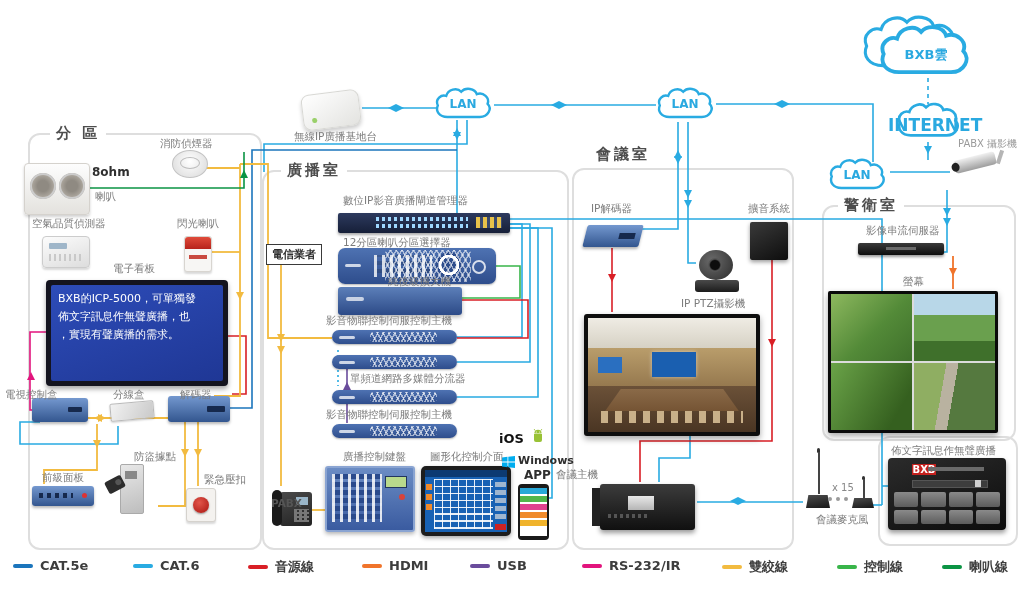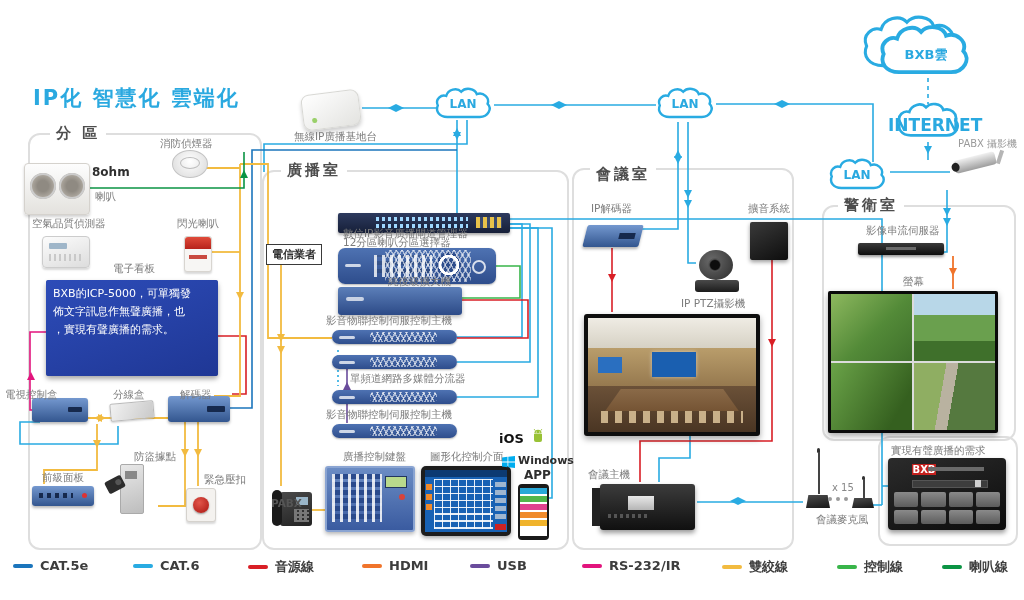--- a/index.html
+++ b/index.html
@@ -141,24 +141,23 @@
         <path d="M31,372 l-4,8 h8 z"></path>
       </g>
   </svg>
 
   <div class="sec" style="left:28px;top:133px;width:230px;height:413px;"></div>
   <div class="sec" style="left:262px;top:170px;width:303px;height:376px;"></div>
   <div class="sec" style="left:572px;top:168px;width:218px;height:378px;"></div>
   <div class="sec" style="left:822px;top:205px;width:190px;height:232px;"></div>
   <div class="sec" style="left:878px;top:436px;width:136px;height:106px;"></div>
 
-  <div class="title">IP化 智慧化 雲端化</div>
   <div class="sec-lbl" style="left:50px;top:124px;">分 區</div>
   <div class="sec-lbl" style="left:281px;top:161px;">廣播室</div>
-  <div class="sec-lbl" style="left:590px;top:165px;text-align:right;">會議室</div>
+  <div class="sec-lbl" style="left:590px;top:145px;text-align:right;">會議室</div>
   <div class="sec-lbl" style="left:838px;top:196px;">警衛室</div>
 
   <div class="cloud" style="left:433px;top:86px;width:60px;height:38px;">
     <svg width="60" height="38" viewBox="0 0 100 60">
         <path d="M24 50 C10 50 4 40 8 31 C3 20 14 12 22 15 C25 4 40 0 47 8 C54 0 70 2 73 12 C84 8 95 18 91 28 C99 36 92 50 78 50 Z" fill="#fff" stroke="#29abe2" stroke-width="4"></path>
       </svg>
     <span class="cloud-lbl" style="top:11px;font-size:12px;">LAN</span>
   </div>
   <div class="cloud" style="left:655px;top:86px;width:60px;height:38px;">
     <svg width="60" height="38" viewBox="0 0 100 60">
@@ -206,21 +205,21 @@
     <div style="position:absolute;left:6px;top:17px;width:32px;height:7px;background:repeating-linear-gradient(90deg,#c9c9c9 0 2px,transparent 2px 5px);"></div>
   </div>
 
   <div class="lbl" style="left:177px;top:217px;">閃光喇叭</div>
   <div class="dev" style="left:184px;top:236px;width:26px;height:34px;background:#f7f6f4;border:1px solid #d8d5d0;border-radius:3px;box-shadow:0 2px 2px rgba(0,0,0,.15);">
     <div style="position:absolute;left:0;top:0;width:100%;height:12px;background:linear-gradient(180deg,#e04b3a,#b7241c);border-radius:3px 3px 0 0;"></div>
     <div style="position:absolute;left:4px;top:18px;width:18px;height:4px;background:#c94a40;"></div>
   </div>
 
   <div class="lbl" style="left:113px;top:262px;">電子看板</div>
-  <div class="dev" style="left:46px;top:280px;width:172px;height:96px;background:#14141f;border-radius:4px;box-shadow:0 3px 5px rgba(0,0,0,.35);">
+  <div class="dev" style="left:46px;top:280px;width:172px;height:96px;background:#14141f;border-radius:4px;box-shadow:0 3px 5px rgba(0,0,0,.35);padding:5px;">
     <div style="width:100%;height:100%;background:linear-gradient(160deg,#2d4cb8,#1f3795);border-radius:2px;color:#fff;font-size:11px;padding:5px 7px;box-sizing:border-box;">
         <div class="bb-line">BXB的ICP-5000，可單獨發</div>
         <div class="bb-line">佈文字訊息作無聲廣播，也</div>
         <div class="bb-line">，實現有聲廣播的需求。</div>
       </div>
   </div>
 
   <div class="lbl" style="left:5px;top:388px;">電視控制盒</div>
   <div class="dev bluebox" style="left:32px;top:398px;width:56px;height:24px;">
     <div style="position:absolute;right:6px;top:9px;width:14px;height:5px;background:#16294d;border-radius:1px;"></div>
@@ -249,21 +248,21 @@
   <div class="lbl" style="left:204px;top:473px;">緊急壓扣</div>
   <div class="dev" style="left:186px;top:488px;width:28px;height:32px;background:#f4f2ef;border:1px solid #d5d2cd;border-radius:3px;box-shadow:0 2px 2px rgba(0,0,0,.15);">
     <div style="position:absolute;left:6px;top:8px;width:16px;height:16px;border-radius:50%;background:radial-gradient(circle at 40% 35%,#e2554a,#a91510);box-shadow:0 1px 2px rgba(0,0,0,.4);"></div>
   </div>
 
   <div class="lbl" style="left:294px;top:130px;">無線IP廣播基地台</div>
   <div class="dev" style="left:302px;top:92px;width:56px;height:34px;background:linear-gradient(150deg,#ffffff,#e3e3e0);border:1px solid #d8d8d4;border-radius:8px;transform:rotate(-7deg);box-shadow:0 3px 4px rgba(0,0,0,.2);">
     <div style="position:absolute;left:8px;bottom:6px;width:5px;height:5px;background:#9ad06a;border-radius:50%;"></div>
   </div>
 
-  <div class="lbl" style="left:343px;top:194px;margin-top:33px;">數位IP影音廣播閘道管理器</div>
+  <div class="lbl" style="left:343px;top:194px;">數位IP影音廣播閘道管理器</div>
   <div class="dev" style="left:338px;top:213px;width:172px;height:20px;background:linear-gradient(180deg,#2d3a5e,#161f38);border-radius:2px;box-shadow:0 2px 3px rgba(0,0,0,.35);">
     <div style="position:absolute;left:38px;top:4px;width:92px;height:4px;background:repeating-linear-gradient(90deg,#9fd8ff 0 3px,transparent 3px 6px);"></div>
     <div style="position:absolute;left:38px;top:11px;width:92px;height:4px;background:repeating-linear-gradient(90deg,#9fd8ff 0 3px,transparent 3px 6px);"></div>
     <div style="position:absolute;right:8px;top:4px;width:26px;height:11px;background:repeating-linear-gradient(90deg,#e8c24a 0 4px,#3a4a6e 4px 7px);"></div>
   </div>
 
   <div class="lbl" style="left:343px;top:236px;">12分區喇叭分區選擇器</div>
   <div class="dev rack" style="left:338px;top:248px;width:158px;height:36px;">
     <div style="position:absolute;left:36px;top:7px;width:58px;height:22px;background:repeating-linear-gradient(90deg,rgba(255,255,255,.8) 0 3px,transparent 3px 8px),repeating-linear-gradient(0deg,transparent 0 4px,rgba(0,0,0,.15) 4px 8px);"></div>
     <div style="position:absolute;right:34px;top:4px;width:26px;height:26px;border-radius:50%;background:radial-gradient(circle,#2e4d8c 40%,#fff 42% 55%,#2e4d8c 57%);"></div>
@@ -363,21 +362,21 @@
       <div style="position:absolute;left:0;top:0;width:100%;height:26%;background:linear-gradient(#efece4,#d6d1c4);"></div>
       <div style="position:absolute;left:0;top:26%;width:100%;height:34%;background:linear-gradient(#b99d6b,#96794f);"></div>
       <div style="position:absolute;left:38%;top:30%;width:26%;height:22%;background:#1a5fb0;box-shadow:0 0 4px rgba(255,255,255,.5);"></div>
       <div style="position:absolute;left:6%;top:34%;width:14%;height:14%;background:#2a6fc0;"></div>
       <div style="position:absolute;left:0;top:60%;width:100%;height:40%;background:linear-gradient(#6b5138,#4a3523);"></div>
       <div style="position:absolute;left:10%;top:62%;width:80%;height:20%;background:linear-gradient(#8a6a48,#755434);clip-path:polygon(12% 0,88% 0,100% 100%,0 100%);"></div>
       <div style="position:absolute;left:8%;top:82%;width:84%;height:10%;background:repeating-linear-gradient(90deg,#c9b089 0 7px,transparent 7px 14px);"></div>
     </div>
   </div>
 
-  <div class="lbl" style="left:588px;top:468px;">會議主機</div>
+  <div class="lbl" style="left:556px;top:468px;">會議主機</div>
   <div class="dev" style="left:600px;top:484px;width:95px;height:46px;background:linear-gradient(180deg,#3c3c3c,#101010);border-radius:3px;box-shadow:0 3px 5px rgba(0,0,0,.4);">
     <div style="position:absolute;left:-8px;top:4px;width:8px;height:38px;background:#222;"></div>
     <div style="position:absolute;left:28px;top:12px;width:26px;height:14px;background:linear-gradient(#e8e8e8,#b5b5b5);"></div>
     <div style="position:absolute;left:8px;top:30px;width:40px;height:4px;background:repeating-linear-gradient(90deg,#555 0 3px,transparent 3px 6px);"></div>
   </div>
 
   <div class="dev" style="left:806px;top:448px;width:24px;height:60px;">
     <div style="position:absolute;left:11px;top:0;width:3px;height:5px;background:#333;border-radius:2px;"></div>
     <div style="position:absolute;left:12px;top:4px;width:1.5px;height:42px;background:#444;"></div>
     <div style="position:absolute;left:0;bottom:0;width:24px;height:13px;background:linear-gradient(170deg,#4c4c4c,#171717);clip-path:polygon(10% 0,90% 0,100% 100%,0 100%);"></div>
@@ -411,21 +410,21 @@
   <div class="lbl" style="left:903px;top:275px;">螢幕</div>
   <div class="dev" style="left:828px;top:291px;width:164px;height:136px;background:#0a0a0a;border-radius:2px;padding:3px;box-shadow:0 3px 6px rgba(0,0,0,.35);">
     <div style="position:relative;width:100%;height:100%;display:grid;grid-template-columns:1fr 1fr;grid-template-rows:1fr 1fr;gap:2px;background:#dcdcdc;">
       <div style="background:linear-gradient(135deg,#8db85e 0%,#538a38 55%,#3f702b 100%);"></div>
       <div style="background:linear-gradient(#b8d7e8 0 32%,#6aa04e 32% 70%,#3f702b 70% 100%);"></div>
       <div style="background:linear-gradient(120deg,#6aa348,#35601f 80%),radial-gradient(circle at 30% 40%,#244a14 8px,transparent 9px);"></div>
       <div style="background:linear-gradient(100deg,#8fae62 0 35%,#b9b2a0 35% 48%,#55793f 48% 100%);"></div>
     </div>
   </div>
 
-  <div class="lbl" style="left:891px;top:444px;">實現有聲廣播的需求</div>
+  <div class="lbl" style="left:891px;top:444px;">佈文字訊息作無聲廣播</div>
   <div class="dev" style="left:888px;top:458px;width:118px;height:72px;background:linear-gradient(160deg,#2b2b2b,#0c0c0c);border-radius:4px;box-shadow:0 3px 5px rgba(0,0,0,.4);">
     <div style="position:absolute;left:24px;top:6px;width:24px;height:11px;background:#c4201d;color:#fff;font-size:10px;font-weight:bold;text-align:center;line-height:11px;">BXB</div>
     <div style="position:absolute;left:40px;top:9px;width:56px;height:4px;background:#6a6a6a;"></div>
     <div style="position:absolute;left:24px;top:22px;width:74px;height:6px;background:#3d3d3d;border:1px solid #555;">
       <div style="position:absolute;right:6px;top:-1px;width:6px;height:7px;background:#cfcfcf;"></div>
     </div>
     <div style="position:absolute;left:6px;top:34px;width:106px;height:32px;display:grid;grid-template-columns:repeat(4,1fr);grid-template-rows:1fr 1fr;gap:3px;">
       <div style="background:linear-gradient(#8a8a8a,#5c5c5c);border-radius:2px;"></div>
       <div style="background:linear-gradient(#8a8a8a,#5c5c5c);border-radius:2px;"></div>
       <div style="background:linear-gradient(#8a8a8a,#5c5c5c);border-radius:2px;"></div>

